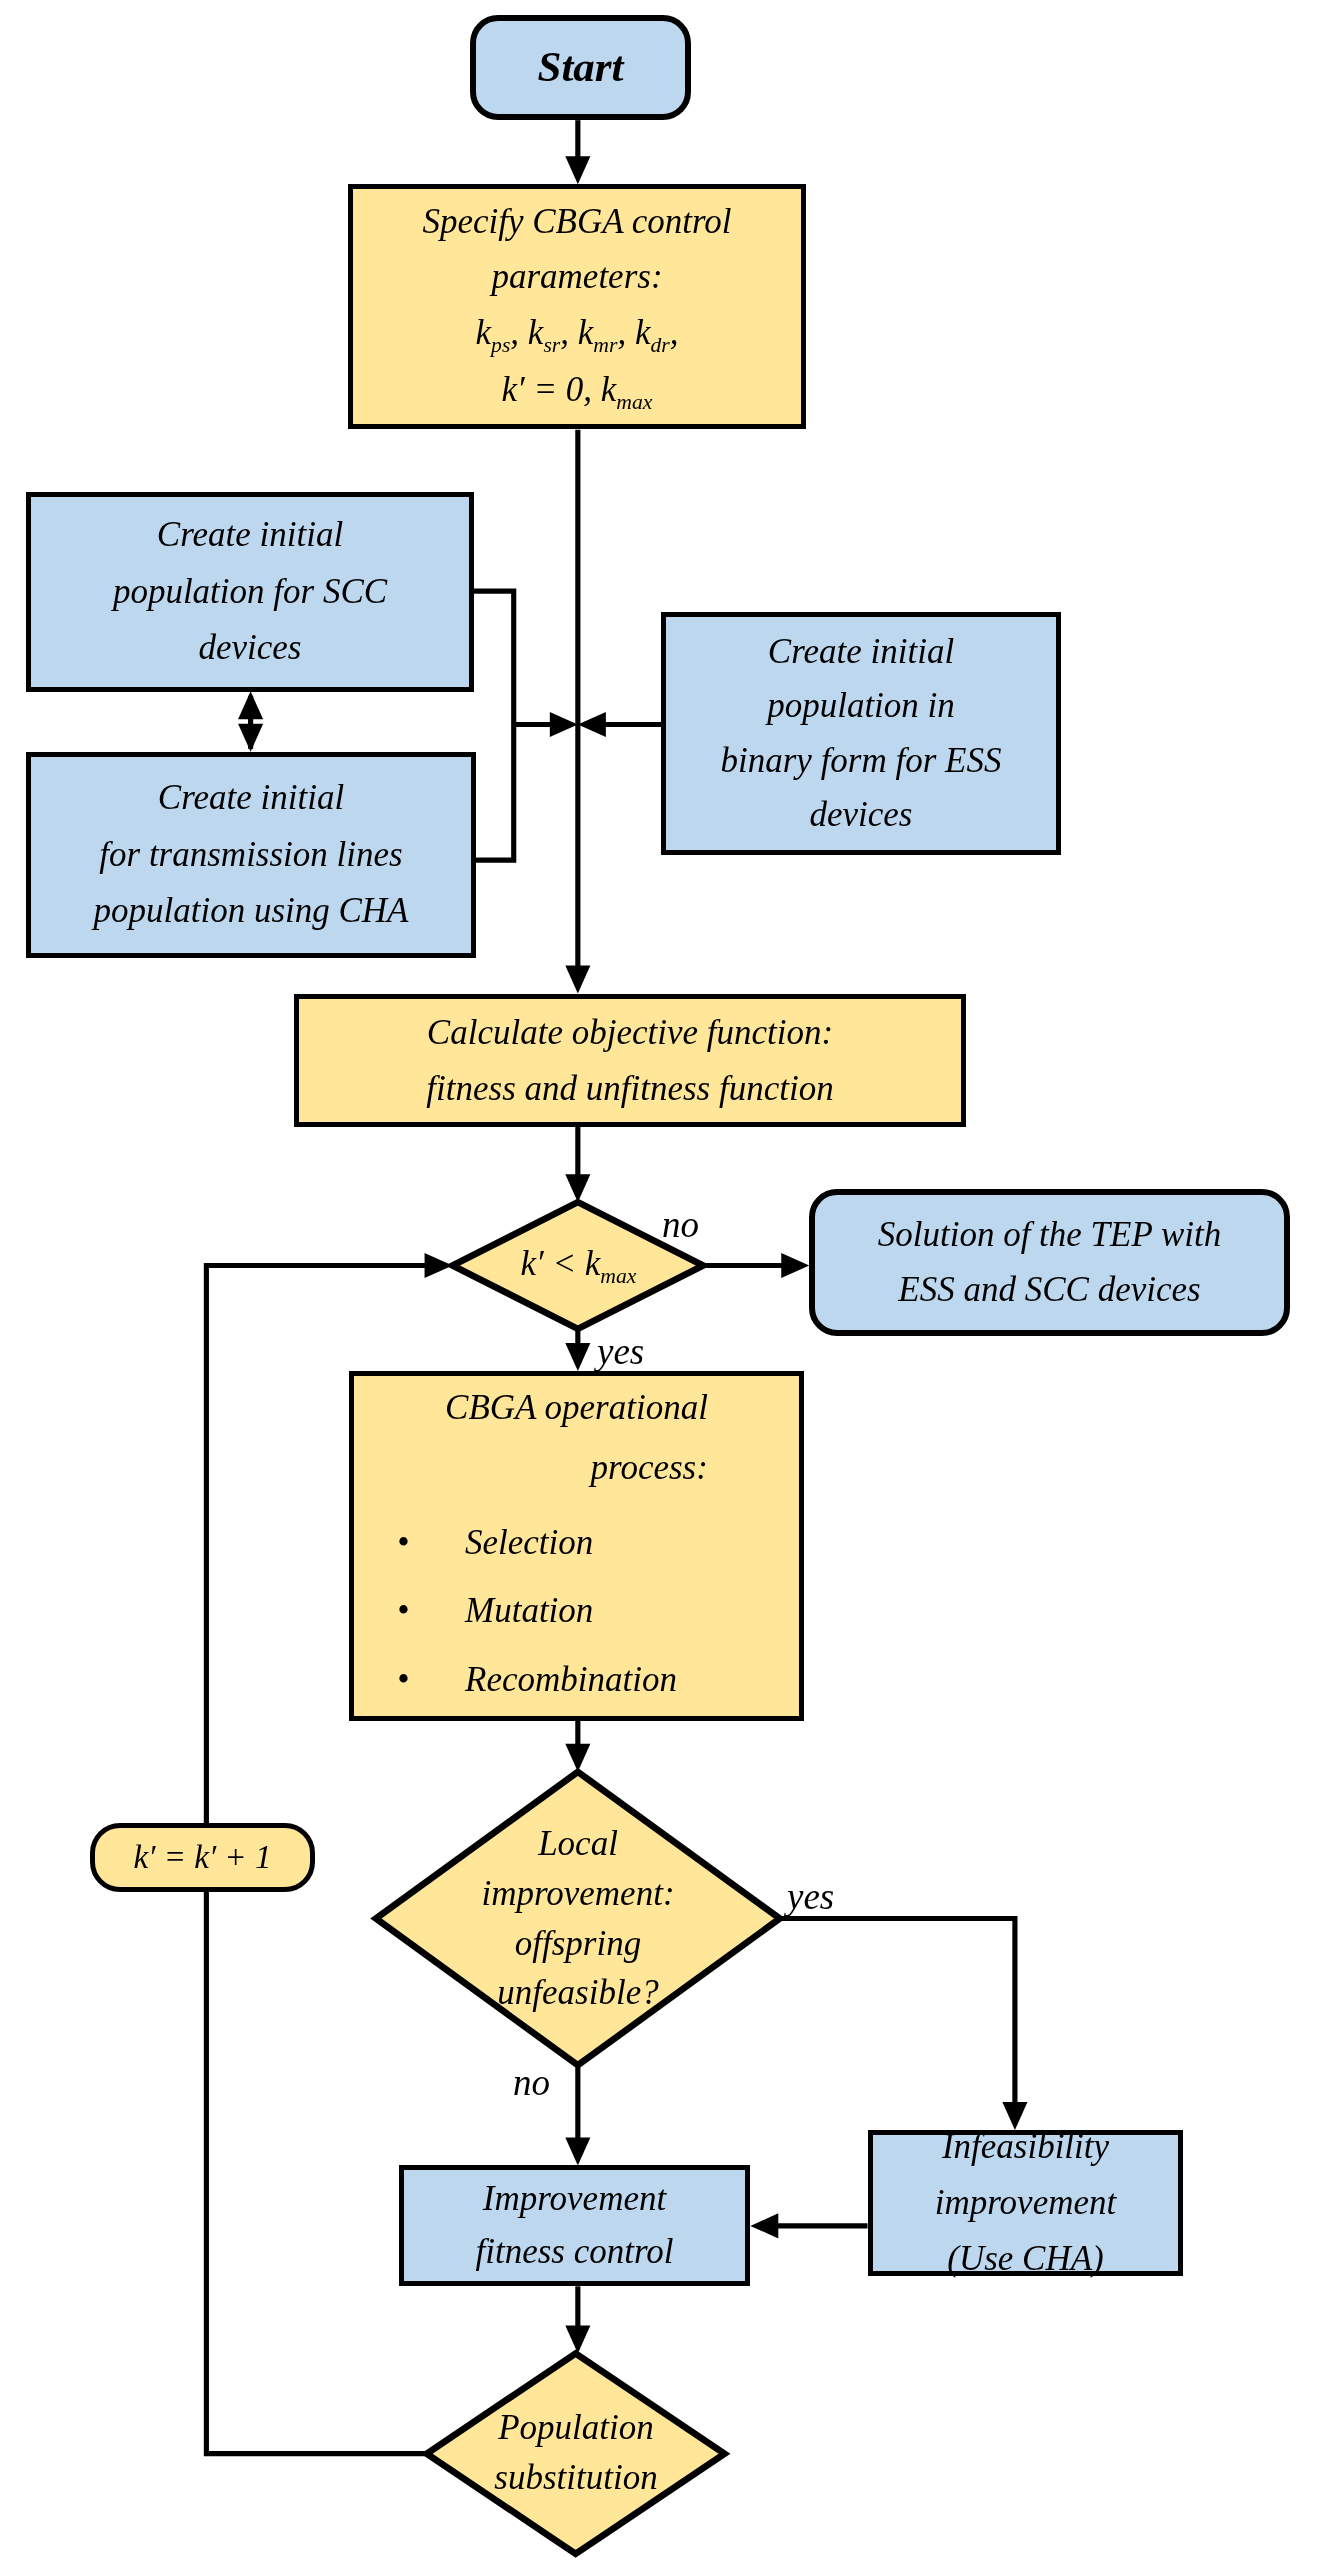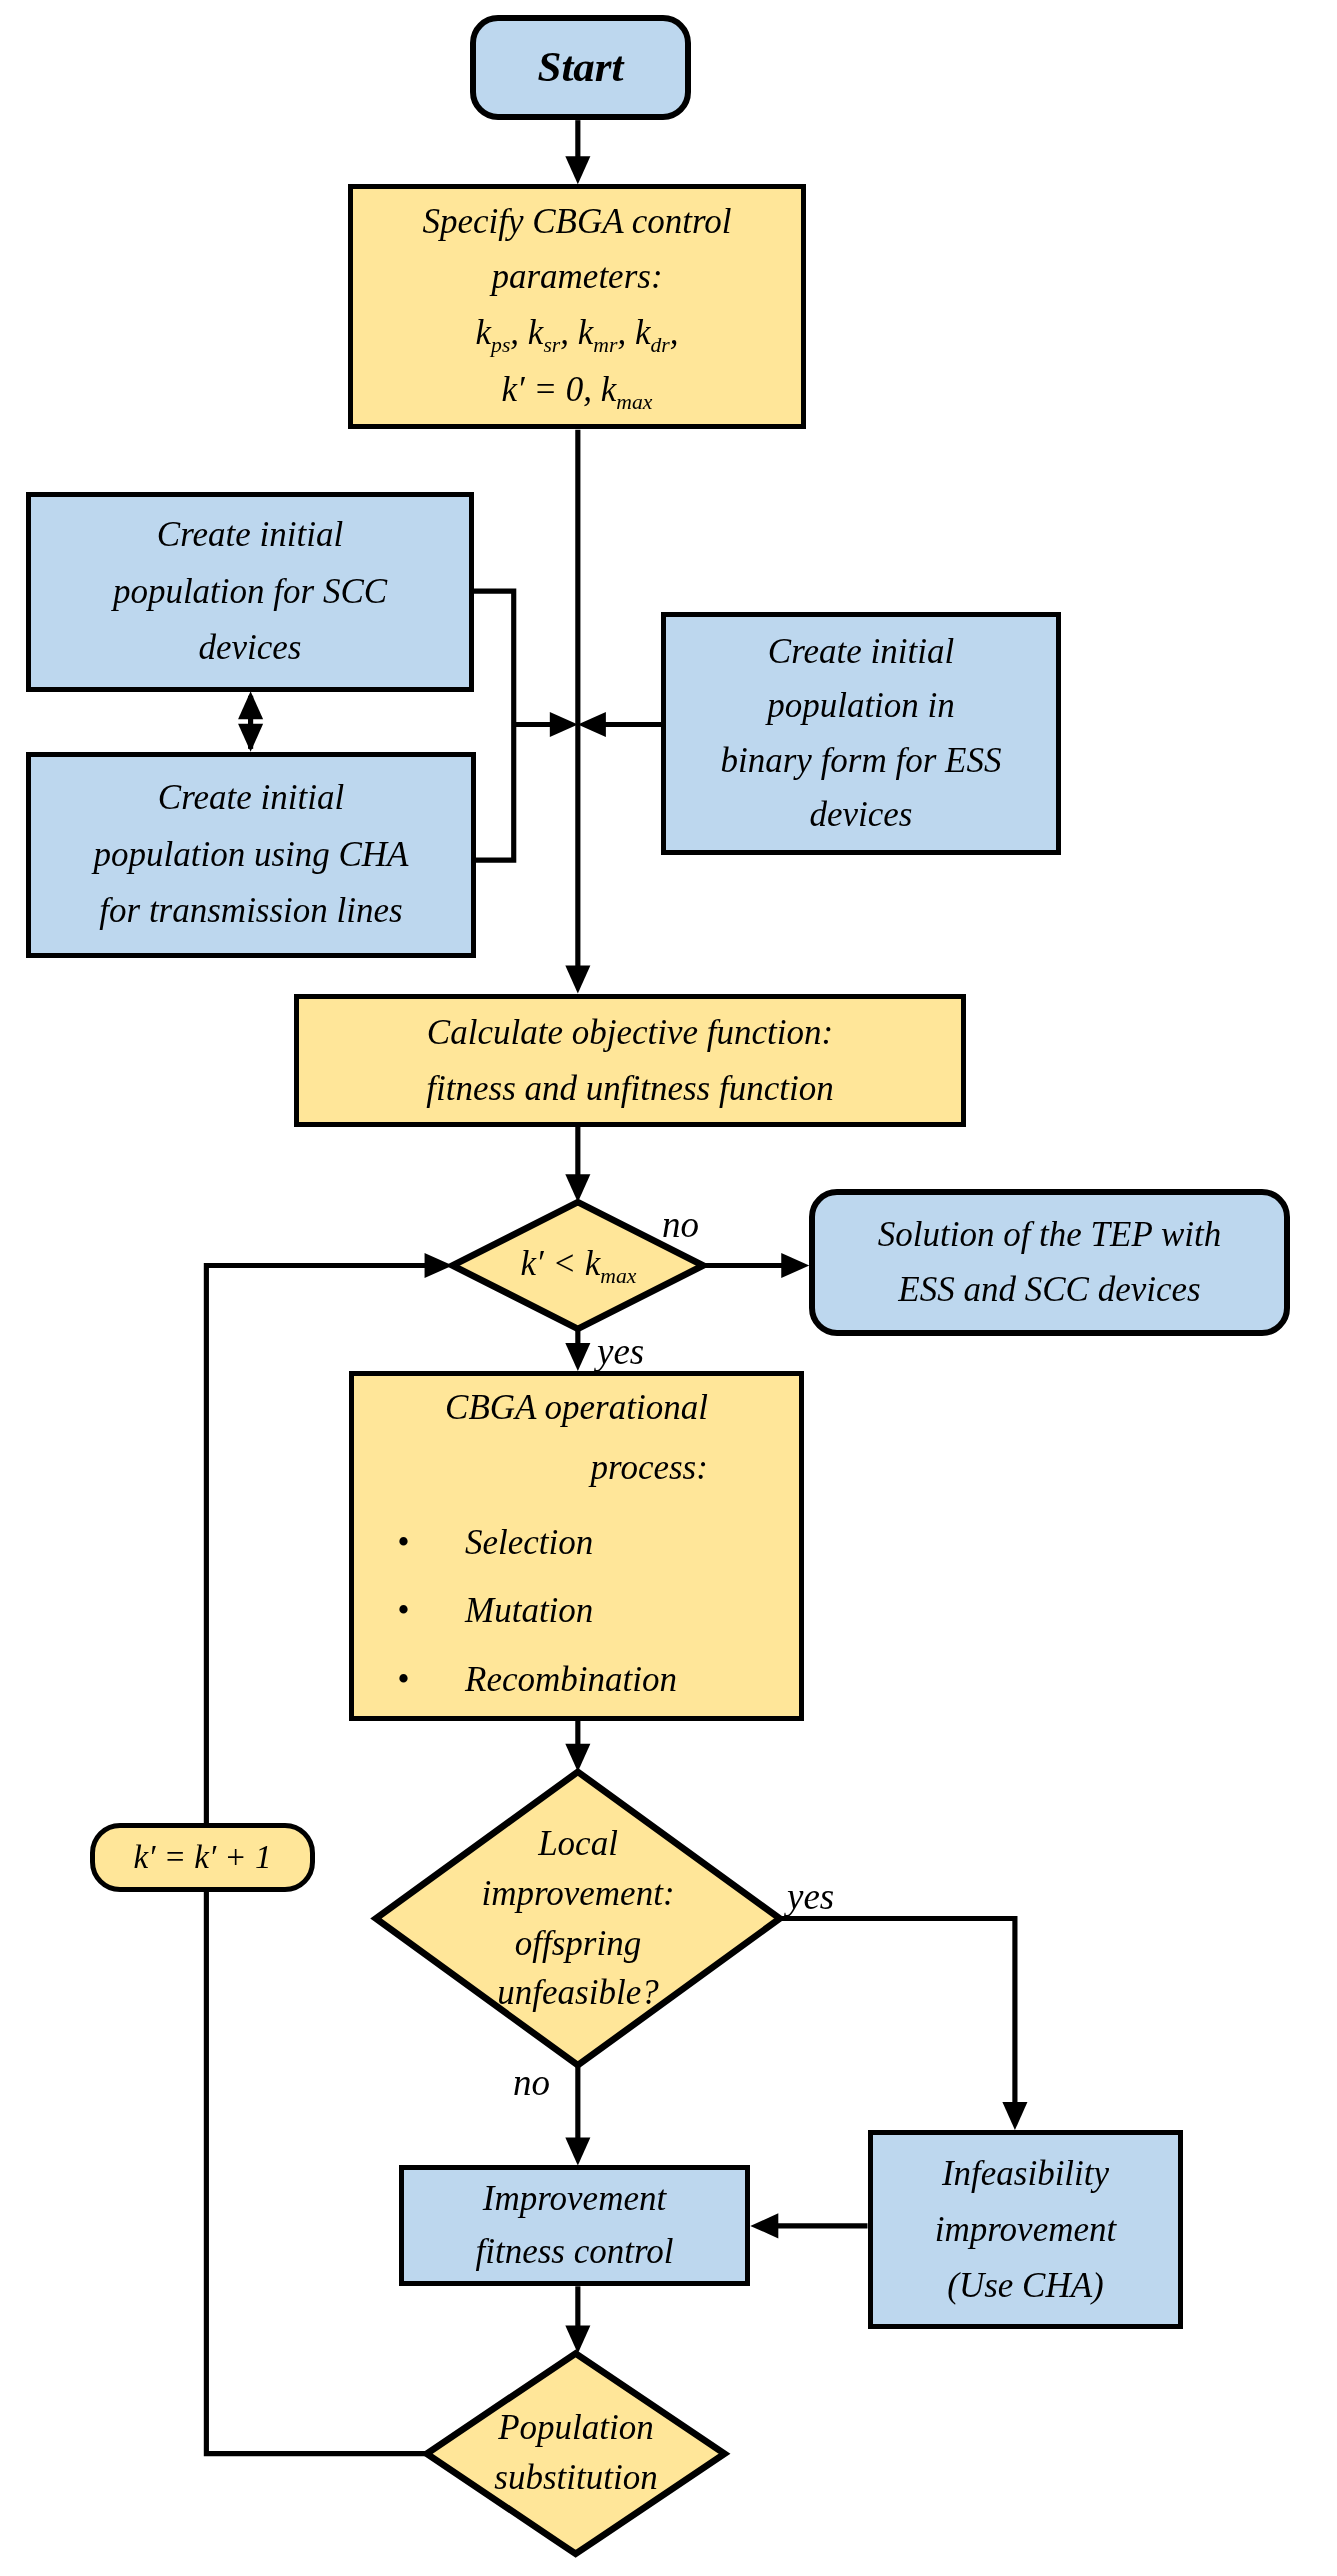--- a/index.html
+++ b/index.html
@@ -110,22 +110,22 @@
   </div>
 
   <div class="node blue" style="left:26px;top:492px;width:448px;height:200px;">
     <div>Create initial</div>
     <div>population for SCC</div>
     <div>devices</div>
   </div>
 
   <div class="node blue" style="left:26px;top:752px;width:450px;height:206px;">
     <div>Create initial</div>
+    <div>for transmission lines</div>
     <div>population using CHA</div>
-    <div>for transmission lines</div>
   </div>
 
   <div class="node blue" style="left:661px;top:612px;width:400px;height:243px;line-height:1.55;">
     <div>Create initial</div>
     <div>population in</div>
     <div>binary form for ESS</div>
     <div>devices</div>
   </div>
 
   <div class="node yellow" style="left:294px;top:994px;width:672px;height:133px;line-height:1.6;">
@@ -167,21 +167,21 @@
     <div>Local</div>
     <div>improvement:</div>
     <div>offspring</div>
     <div>unfeasible?</div>
   </div>
 
   <div class="node yellow" style="left:90px;top:1823px;width:225px;height:69px;border-width:5.2px;font-size:33px;border-radius:30px;">
     <span>k′ = k′ + 1</span>
   </div>
 
-  <div class="node blue" style="left:868px;top:2130px;width:315px;height:199px;line-height:1.6;">
+  <div class="node blue" style="left:868px;top:2130px;width:315px;height:146px;line-height:1.6;">
     <div>Infeasibility</div>
     <div>improvement</div>
     <div>(Use CHA)</div>
   </div>
 
   <div class="node blue" style="left:399px;top:2165px;width:351px;height:121px;line-height:1.5;">
     <div>Improvement</div>
     <div>fitness control</div>
   </div>
 

